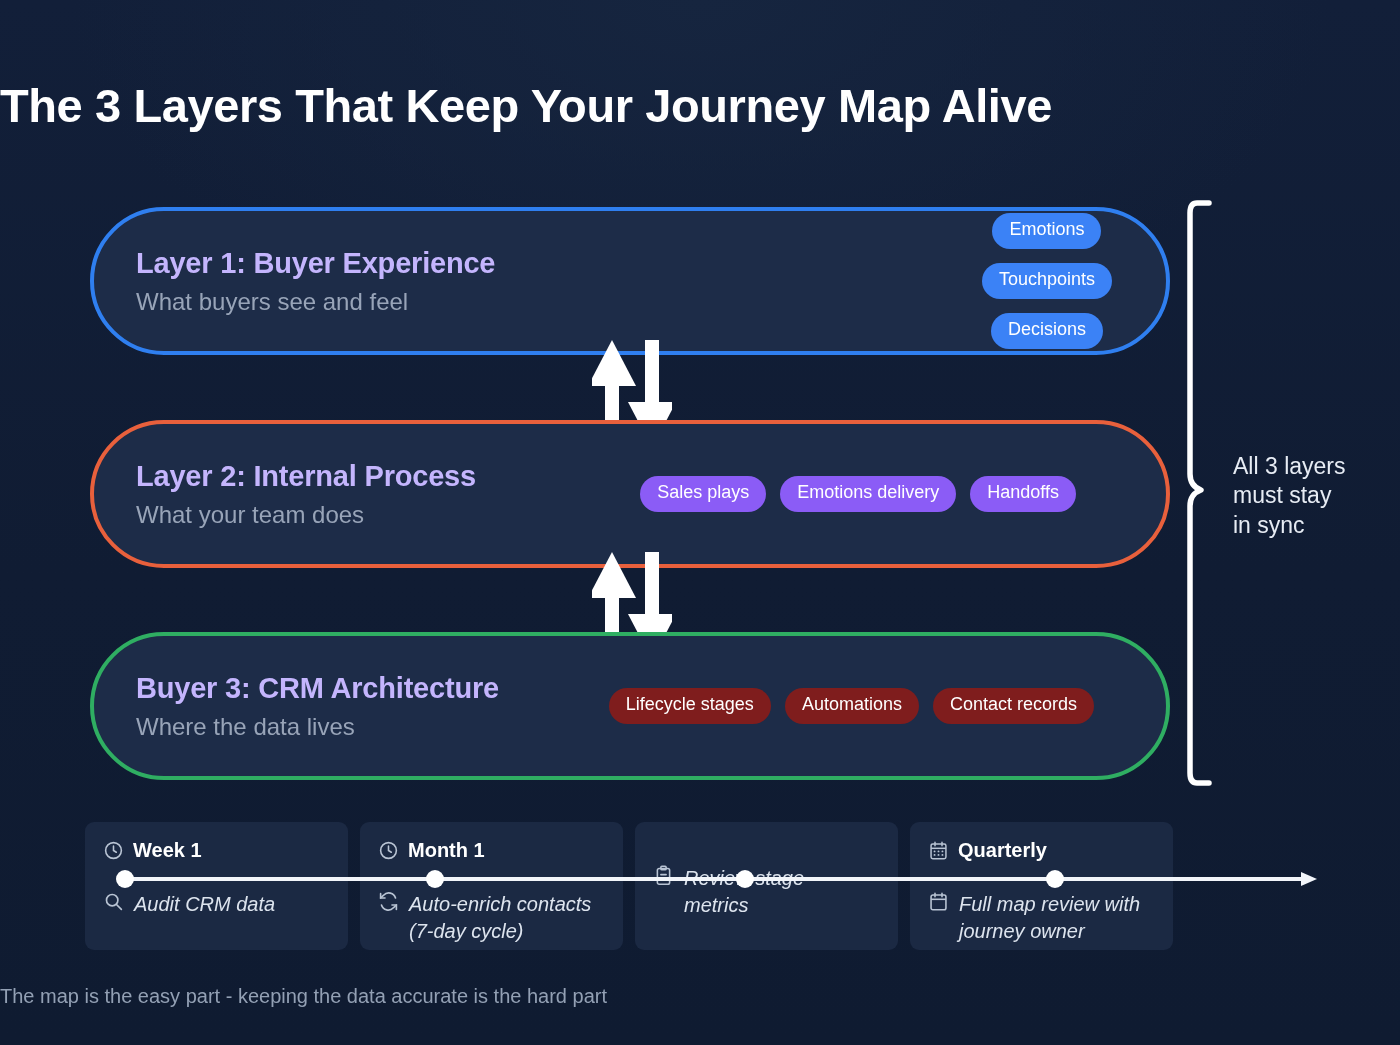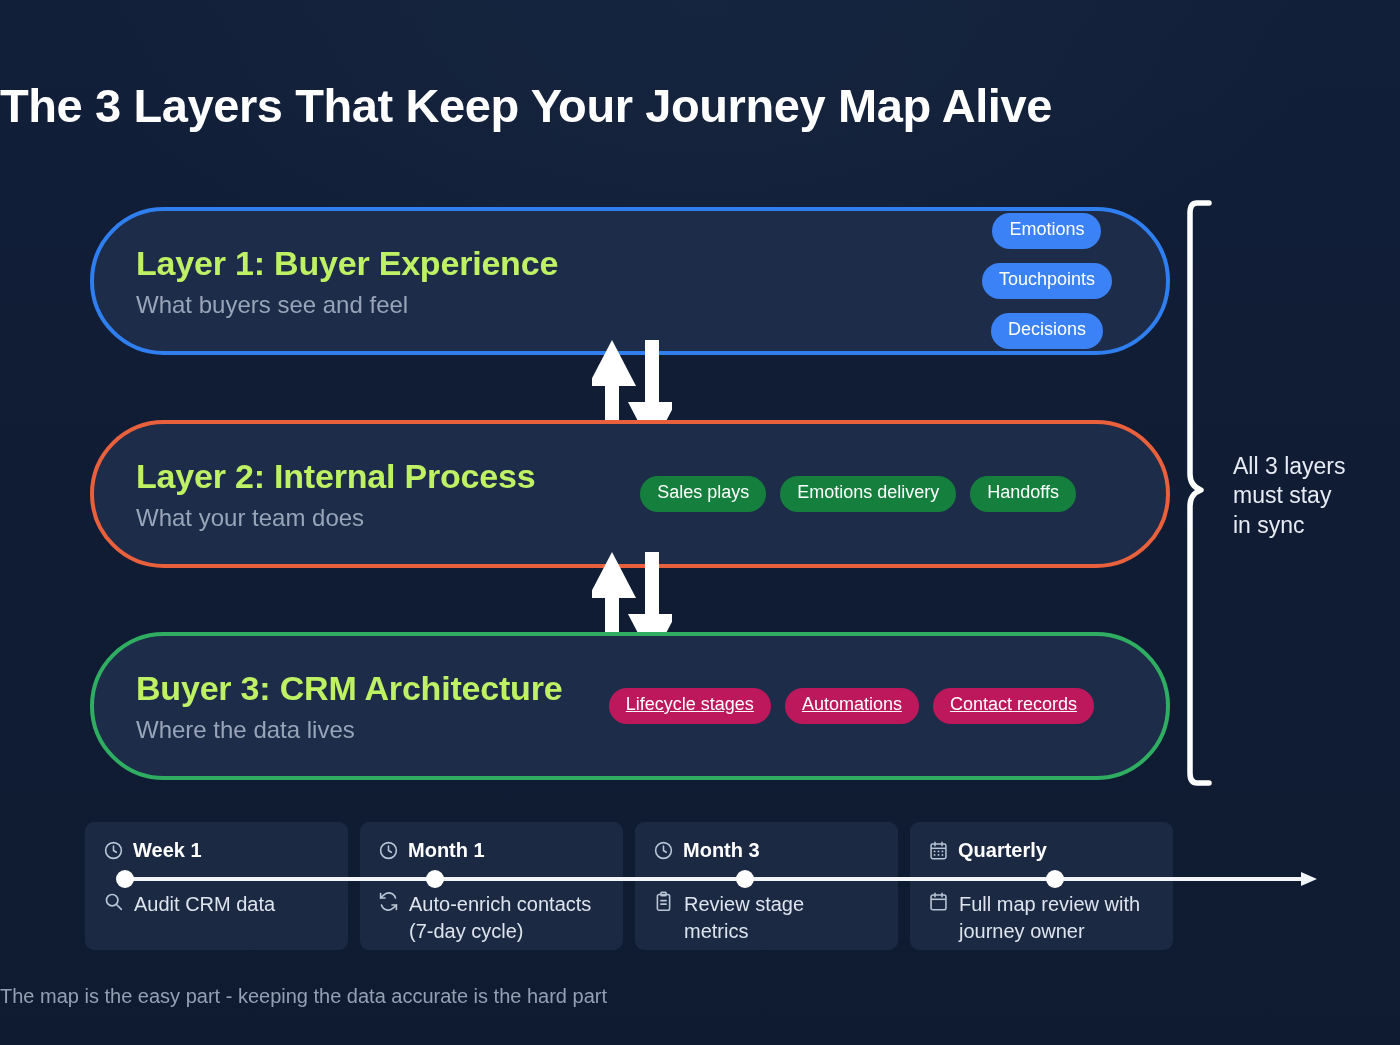--- a/index.html
+++ b/index.html
@@ -40,23 +40,23 @@
     display: flex;
     align-items: center;
     padding: 0 42px;
   }
   .layer.l1 { top: 207px; border-color: #2f7ff0; }
   .layer.l2 { top: 420px; border-color: #e8603c; }
   .layer.l3 { top: 632px; border-color: #2fae62; }
 
   .layer-text { display: flex; flex-direction: column; justify-content: center; }
   .layer-title {
-    font-size: 34px;
+    font-size: 29px;
     font-weight: bold;
-    color: #bef264;
+    color: #c4b5fd;
     letter-spacing: -0.2px;
     line-height: 1.15;
   }
   .layer-sub {
     font-size: 24px;
     color: #98a4b8;
     margin-top: 8px;
     line-height: 1.15;
   }
 
@@ -68,22 +68,22 @@
   }
   .pill {
     border-radius: 999px;
     padding: 7px 17px 9px;
     font-size: 18px;
     color: #ffffff;
     white-space: nowrap;
     line-height: 1.1;
   }
   .l1 .pill { background: #3b82f6; }
-  .l2 .pill { background: #15803d; }
-  .l3 .pill { background: #be185d; text-decoration: underline; }
+  .l2 .pill { background: #8b5cf6; }
+  .l3 .pill { background: #7f1d1d; }
 
   .l1 .pill-row { margin-right: 12px; flex-direction: column; }
   .l2 .pill-row { margin-right: 48px; }
   .l3 .pill-row { margin-right: 30px; }
 
   
   .arrows {
     position: absolute;
     left: 592px;
     width: 80px;
@@ -141,20 +141,21 @@
     font-size: 20px;
     font-weight: bold;
     color: #ffffff;
     line-height: 1;
   }
   .tl-body {
     display: flex;
     align-items: flex-start;
     gap: 10px;
     margin-top: 28px;
+    font-style: italic;
   }
   .tl-task {
     font-size: 20px;
     color: #dde4ee;
     line-height: 1.33;
   }
   .tl-icon { flex: 0 0 auto; display: block; }
   .tl-icon svg { display: block; }
 
   #tl-line {
@@ -302,29 +303,20 @@
             </svg>
           </span>
           <span class="tl-task">
             <span>Auto-enrich contacts</span><br>
             <span>(7-day cycle)</span>
           </span>
         </div>
       </div>
 
       <div class="tl-card">
-        <div class="tl-head">
-          <span class="tl-icon">
-            <svg width="21" height="21" viewBox="0 0 24 24" fill="none" stroke="#b9c4d4" stroke-width="1.8">
-              <circle cx="12" cy="12" r="9"></circle>
-                <path d="M12 7v5l3.2 2" stroke-linecap="round"></path>
-            </svg>
-          </span>
-          <span class="tl-label">Month 3</span>
-        </div>
         <div class="tl-body">
           <span class="tl-icon">
             <svg width="21" height="21" viewBox="0 0 24 24" fill="none" stroke="#b9c4d4" stroke-width="1.8" stroke-linejoin="round">
               <rect x="5" y="4" width="14" height="18" rx="2"></rect>
               <rect x="9" y="1.5" width="6" height="4" rx="1.2"></rect>
               <path d="M9 11h6M9 15h6" stroke-linecap="round"></path>
             </svg>
           </span>
           <span class="tl-task">
             <span>Review stage</span><br>

